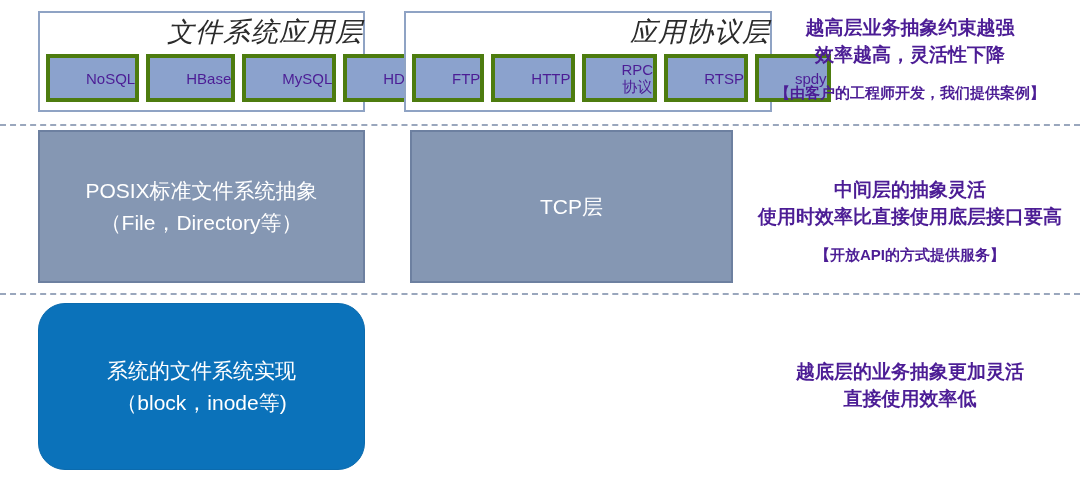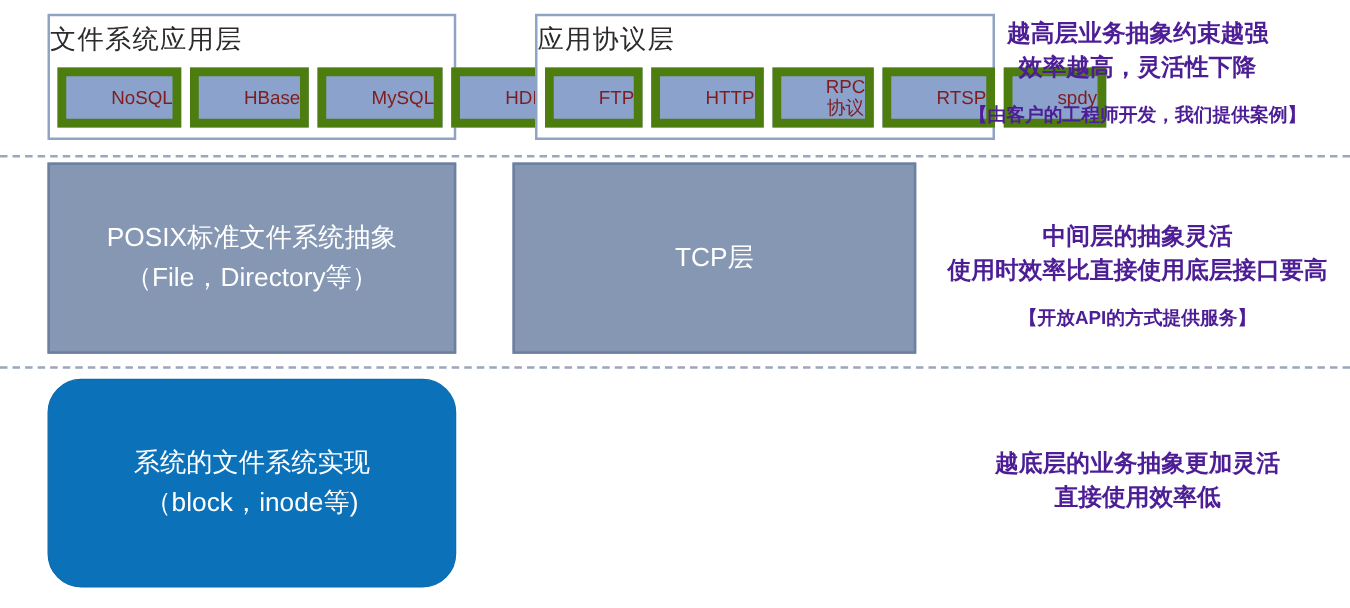--- a/index.html
+++ b/index.html
@@ -59,43 +59,44 @@
     display: flex;
     align-items: center;
     justify-content: center;
   }
 
   .panel-title {
     position: absolute;
     left: 0;
     right: 0;
     top: 6px;
-    text-align: left;
-    font-size: 21px;
+    text-align: right;
+    font-size: 27px;
     color: #2b2b2b;
     letter-spacing: 1px;
     line-height: 26px;
     white-space: nowrap;
+    font-style: italic;
   }
 
   .chip-row {
     position: absolute;
     left: 6px;
     right: 6px;
     bottom: 8px;
     display: flex;
     justify-content: space-between;
     gap: 7px;
   }
   .chip {
     flex: 1 1 0;
     height: 48px;
     background: #8ba2cd;
-    border: 7px solid #4d7c0f;
-    color: #7f1d1d;
+    border: 4px solid #4d7c0f;
+    color: #4c1d95;
     font-size: 15px;
     line-height: 17px;
     display: flex;
     align-items: center;
     justify-content: center;
     text-align: center;
     white-space: pre-line;
     box-sizing: border-box;
     padding-left: 36px;
   }
@@ -141,21 +142,21 @@
   <div class="panel panel-white" style="left:38px; top:11px; width:327px; height:101px;">
     <div class="panel-title">文件系统应用层</div>
     <div class="chip-row">
       <div class="chip">NoSQL</div>
       <div class="chip">HBase</div>
       <div class="chip">MySQL</div>
       <div class="chip">HDFS</div>
     </div>
   </div>
 
-  <div class="panel panel-white" style="left:428px; top:11px; width:368px; height:101px;">
+  <div class="panel panel-white" style="left:404px; top:11px; width:368px; height:101px;">
     <div class="panel-title">应用协议层</div>
     <div class="chip-row">
       <div class="chip">FTP</div>
       <div class="chip">HTTP</div>
       <div class="chip">RPC
 协议</div>
       <div class="chip">RTSP</div>
       <div class="chip">spdy</div>
     </div>
   </div>

